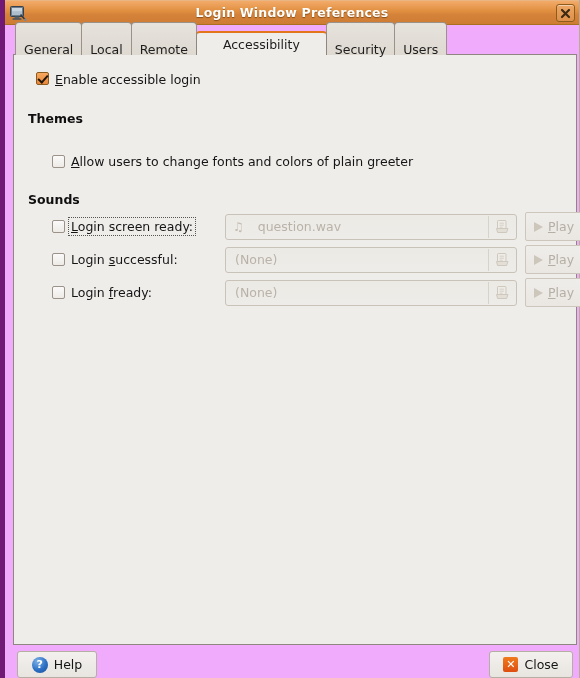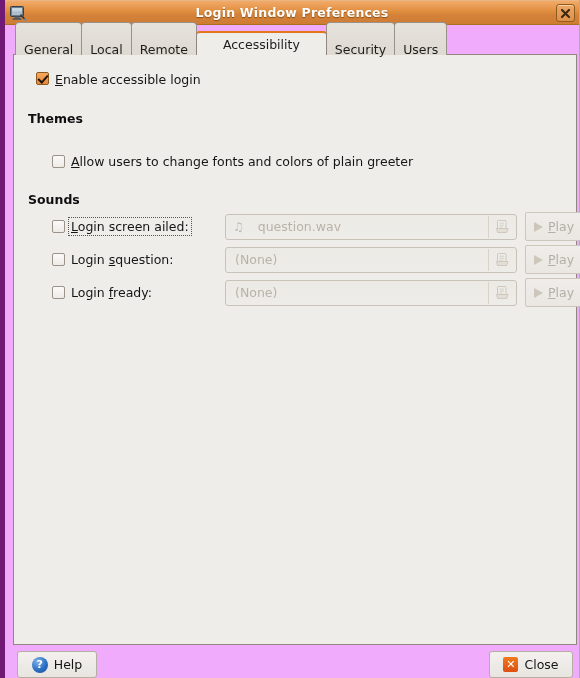--- a/index.html
+++ b/index.html
@@ -389,21 +389,21 @@
         <div class="row-theme">
           <span class="cb"></span>
           <span class="cb-label"><span class="mn">A</span><span>llow users to change fonts and colors of plain greeter</span></span>
         </div>
 
         <div class="section-head sounds">Sounds</div>
 
         <div class="sound-row">
           <div class="sound-check">
             <span class="cb"></span>
-            <span class="cb-label focus-ring"><span class="mn">L</span><span>ogin screen ailed:</span></span>
+            <span class="cb-label focus-ring"><span class="mn">L</span><span>ogin screen ready:</span></span>
           </div>
           <div class="file-chooser">
             <span class="fc-note">♫</span>
             <span class="fc-text">question.wav</span>
             <span class="fc-sep"></span>
             <span class="fc-btn">
               <svg width="15" height="15" viewBox="0 0 15 15">
                 <rect x="2.5" y="1.5" width="8.5" height="11" rx="0.8" fill="#eeece7" stroke="#cfc8be" stroke-width="1"></rect>
                 <path d="M4.6 4.2 h4.3 M4.6 6.2 h4.3 M4.6 8.2 h3" stroke="#d6cfc5" stroke-width="1"></path>
                 <path d="M1.5 9.5 h11.5 l-1.4 4 H2.6 z" fill="#e3ded6" stroke="#cfc8be" stroke-width="1"></path>
@@ -412,21 +412,21 @@
           </div>
           <div class="play-btn">
             <span class="play-tri"></span>
             <span class="play-label"><span class="mn">P</span><span>lay</span></span>
           </div>
         </div>
 
         <div class="sound-row">
           <div class="sound-check">
             <span class="cb"></span>
-            <span class="cb-label"><span>Login </span><span class="mn">s</span><span>question:</span></span>
+            <span class="cb-label"><span>Login </span><span class="mn">s</span><span>uccessful:</span></span>
           </div>
           <div class="file-chooser">
             <span class="fc-text nopad">(None)</span>
             <span class="fc-sep"></span>
             <span class="fc-btn">
               <svg width="15" height="15" viewBox="0 0 15 15">
                 <rect x="2.5" y="1.5" width="8.5" height="11" rx="0.8" fill="#eeece7" stroke="#cfc8be" stroke-width="1"></rect>
                 <path d="M4.6 4.2 h4.3 M4.6 6.2 h4.3 M4.6 8.2 h3" stroke="#d6cfc5" stroke-width="1"></path>
                 <path d="M1.5 9.5 h11.5 l-1.4 4 H2.6 z" fill="#e3ded6" stroke="#cfc8be" stroke-width="1"></path>
               </svg>

